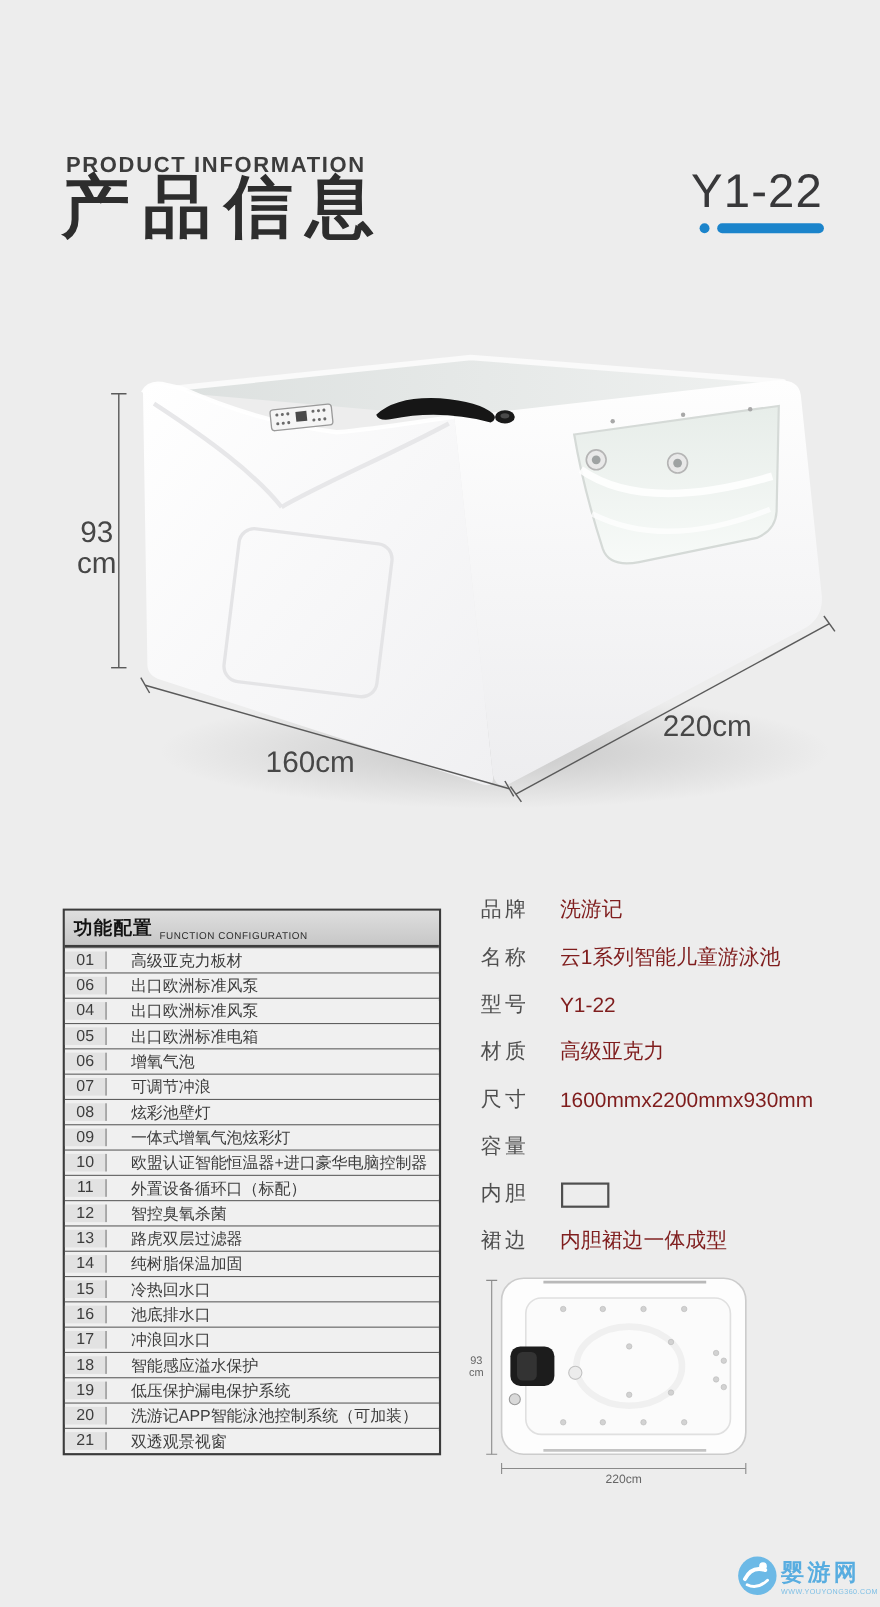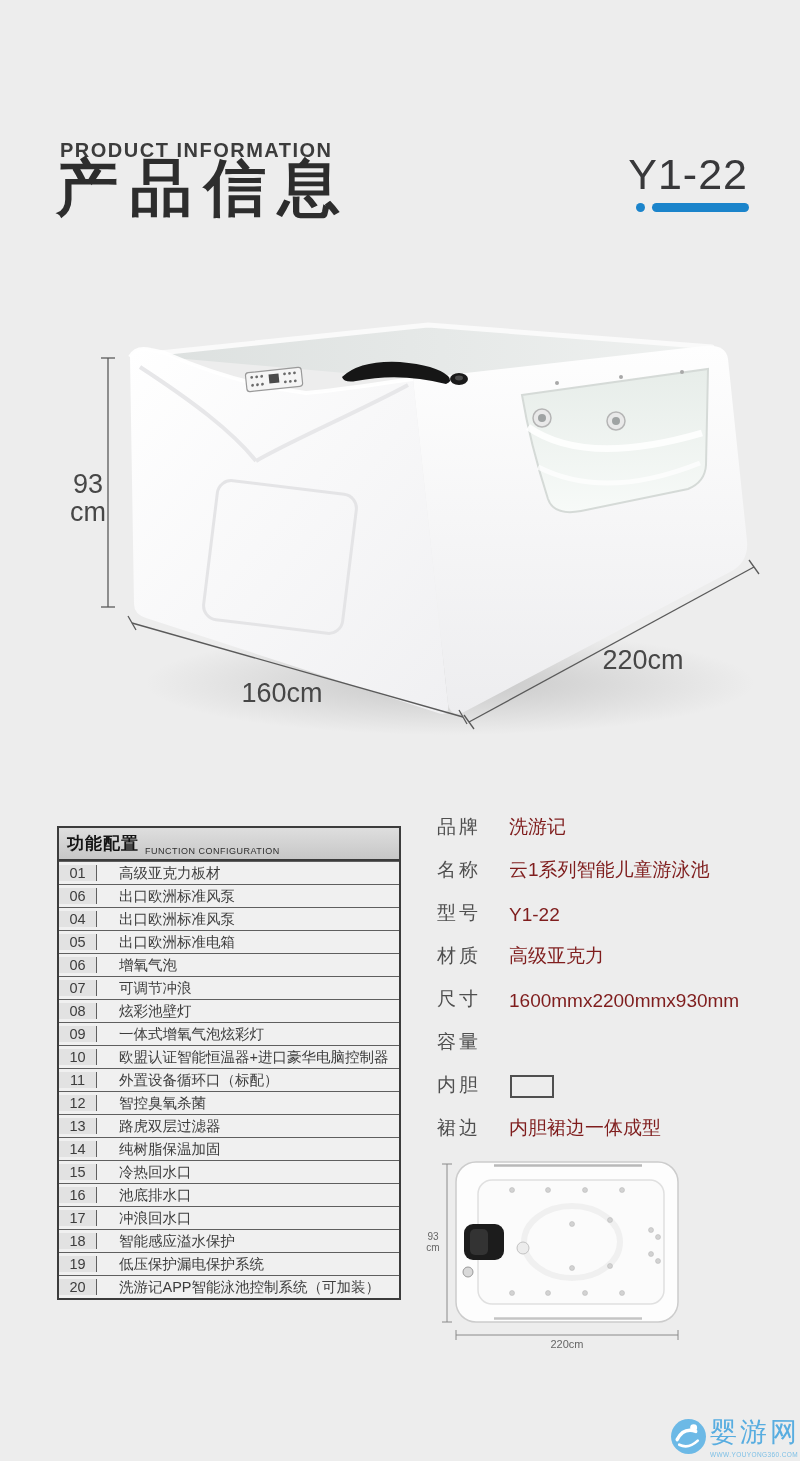--- a/index.html
+++ b/index.html
@@ -45,21 +45,21 @@
   .liner-box{width:40px;height:19px;border:2px solid #4f4f4f;margin-left:1px;}
 
   
   .topview{left:420px;top:1152px;width:380px;height:200px;}
   .topview text{font-family:"Liberation Sans","DejaVu Sans",sans-serif;fill:#666;}
 
   
   .logo{left:670px;top:1414px;display:flex;align-items:center;}
   .logo-icon{width:37px;height:37px;flex:0 0 37px;}
   .logo-texts{margin-left:3px;display:flex;flex-direction:column;}
-  .logo-name{font-size:27px;font-weight:400;letter-spacing:3px;}
+  .logo-name{font-size:21px;font-weight:700;letter-spacing:3px;}
   .logo-url{font-size:6.5px;letter-spacing:0.4px;margin-top:1px;}
 </style>
 </head>
 <body>
 
 <div class="abs eyebrow">PRODUCT INFORMATION</div>
 <div class="abs page-title">产品信息</div>
 <div class="abs model">Y1-22</div>
 <div class="abs model-underline">
   <span class="dot" style="background:#1b84cb"></span>
@@ -236,20 +236,24 @@
       <div class="feat-text">智能感应溢水保护</div>
     </div>
   <div class="feat-row">
       <div class="feat-num">19</div>
       <div class="feat-text">低压保护漏电保护系统</div>
     </div>
   <div class="feat-row">
       <div class="feat-num">20</div>
       <div class="feat-text">洗游记APP智能泳池控制系统（可加装）</div>
     </div>
+  <div class="feat-row">
+      <div class="feat-num">21</div>
+      <div class="feat-text">双透观景视窗</div>
+    </div>
 </div>
 
 <div class="abs specs">
   <div class="spec-row">
     <span class="spec-label">品牌</span>
     <span class="spec-value">洗游记</span>
   </div>
   <div class="spec-row">
     <span class="spec-label">名称</span>
     <span class="spec-value">云1系列智能儿童游泳池</span>

